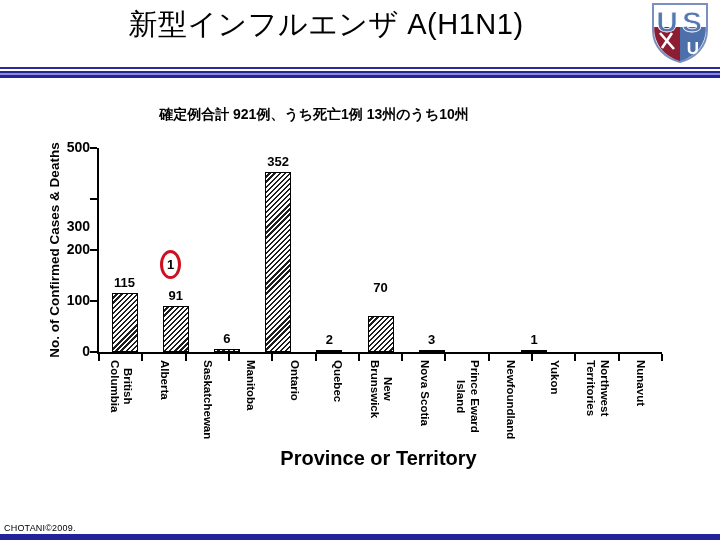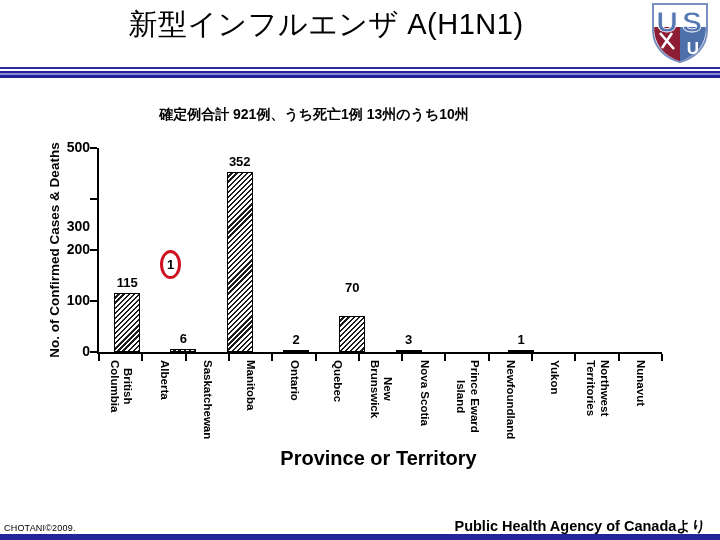--- a/index.html
+++ b/index.html
@@ -73,20 +73,24 @@
 
   <div class="summaryline">確定例合計 921例、うち死亡1例 13州のうち10州</div>
 
   <div class="ylabel">No. of Confirmed Cases &amp; Deaths</div>
 
   <div class="plot" id="plot">
     <div class="slots" id="slots">
         <div class="slot">
           <div class="bar" style="height: 58.65px;"></div>
           <div class="val" style="bottom: 61.65px;">115</div>
+        </div>
+        <div class="slot">
+          <div class="bar" style="height: 46.41px;"></div>
+          <div class="val" style="bottom: 49.41px;">91</div>
         </div>
         <div class="slot">
           <div class="bar" style="height: 3.06px;"></div>
           <div class="val" style="bottom: 6.06px;">6</div>
         </div>
         <div class="slot">
           <div class="bar" style="height: 179.52px;"></div>
           <div class="val" style="bottom: 182.52px;">352</div>
         </div>
         <div class="slot">
@@ -174,21 +178,20 @@
       <div class="xcell">
         <span class="xlab">Nunavut</span>
       </div>
     </div>
 
   <div class="xaxistitle">Province or Territory</div>
 
   <div class="annotation">1</div>
 
   <div class="credit-left">CHOTANI©2009.</div>
-  <div class="credit-right">Public Health Agency of Canadaより</div>
 
   <div class="bottom-rule"></div>
 
 <div class="yticklabel" style="top: 343px;">0</div>
     <div class="yticklabel" style="top: 292px;">100</div>
     <div class="yticklabel" style="top: 241px;">200</div>
     <div class="yticklabel" style="top: 190px; margin-top: 28px;">300</div>
     <div class="yticklabel" style="top: 139px;">500</div>
   </div>
 

